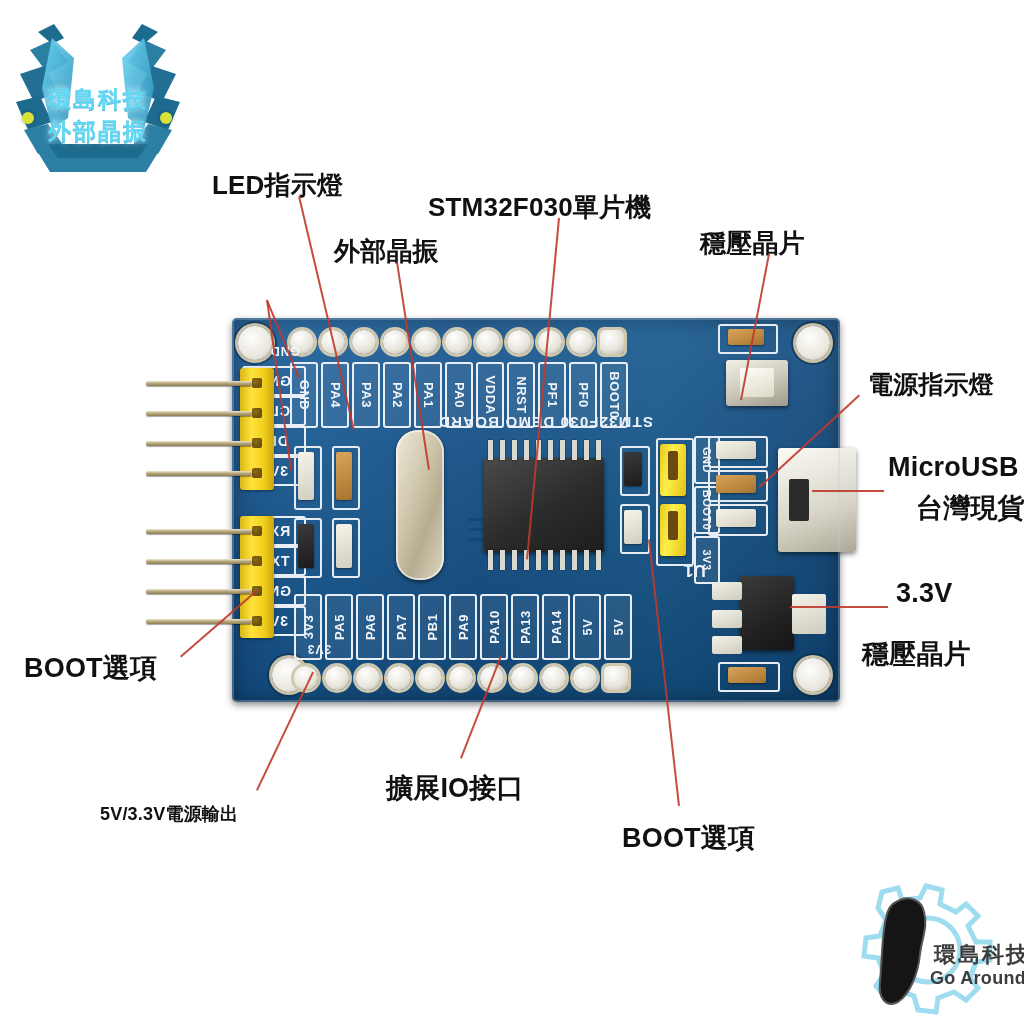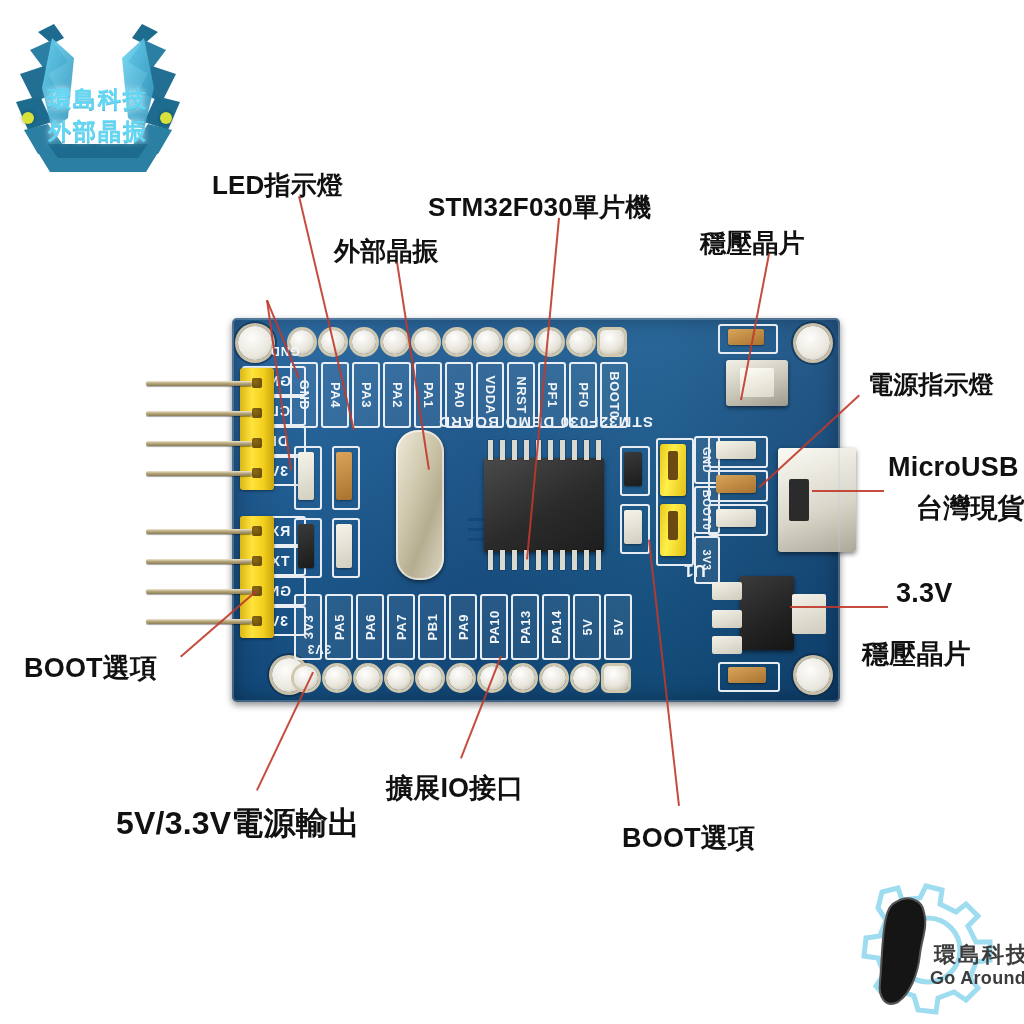--- a/index.html
+++ b/index.html
@@ -412,21 +412,21 @@
   <div class="lbl" style="left:868px;top:368px;font-size:25px">電源指示燈</div>
 
   <div class="lbl" style="left:888px;top:452px;font-size:27px">MicroUSB</div>
   <div class="lbl" style="left:916px;top:490px;font-size:27px">台灣現貨</div>
 
   <div class="lbl" style="left:896px;top:578px;font-size:27px">3.3V</div>
   <div class="lbl" style="left:862px;top:636px;font-size:27px">穩壓晶片</div>
 
   <div class="lbl" style="left:24px;top:650px;font-size:27px">BOOT選項</div>
 
-  <div class="lbl" style="left:116px;top:802px;font-size:32px">5V/3.3V電源輸出</div>
+  <div class="lbl" style="left:100px;top:802px;font-size:18px">5V/3.3V電源輸出</div>
 
   <div class="lbl" style="left:622px;top:820px;font-size:27px">BOOT選項</div>
 
   <div class="lbl" style="left:386px;top:770px;font-size:27px">擴展IO接口</div>
 
   <div id="leaders">
       <div class="leader" style="left: 268px; top: 300px; width: 84.309px; transform: rotate(67.6938deg);"></div>
       <div class="leader" style="left: 268px; top: 300px; width: 171.686px; transform: rotate(81.9643deg);"></div>
       <div class="leader" style="left: 300px; top: 196px; width: 240.377px; transform: rotate(76.7731deg);"></div>
       <div class="leader" style="left: 398px; top: 262px; width: 210.447px; transform: rotate(81.2538deg);"></div>

